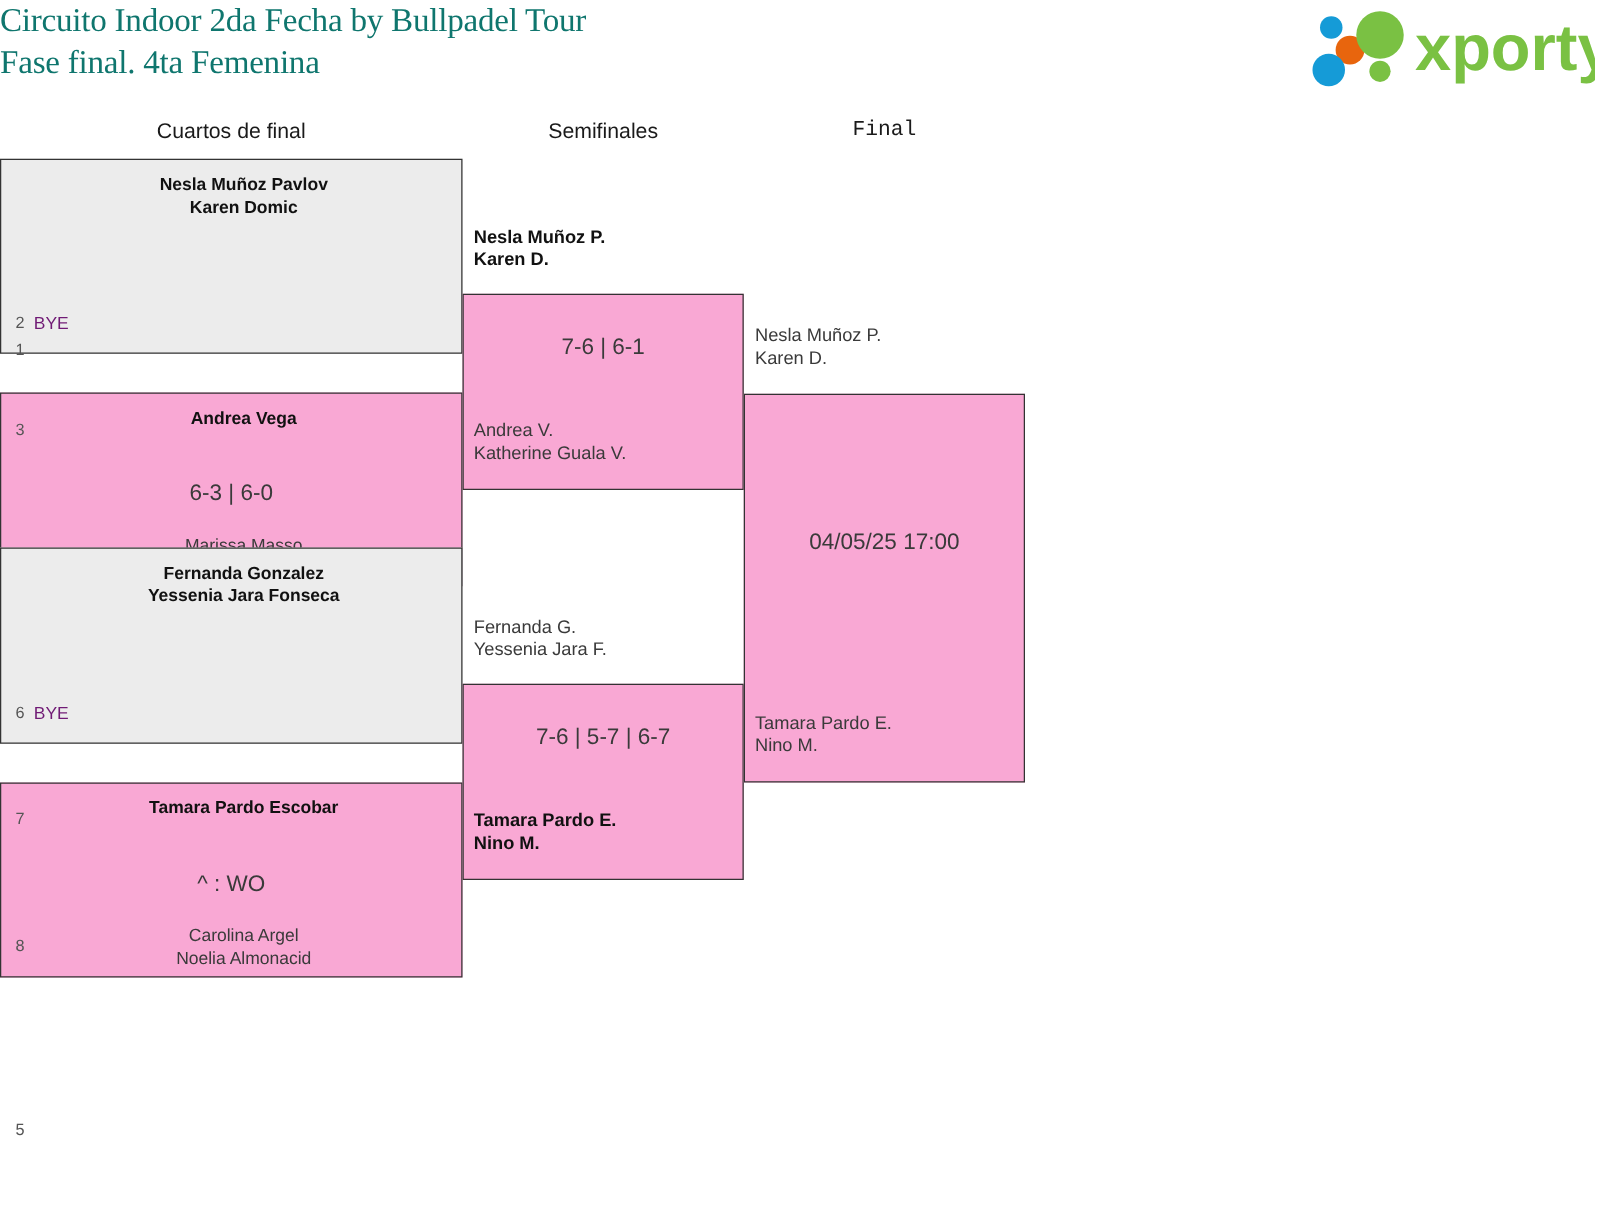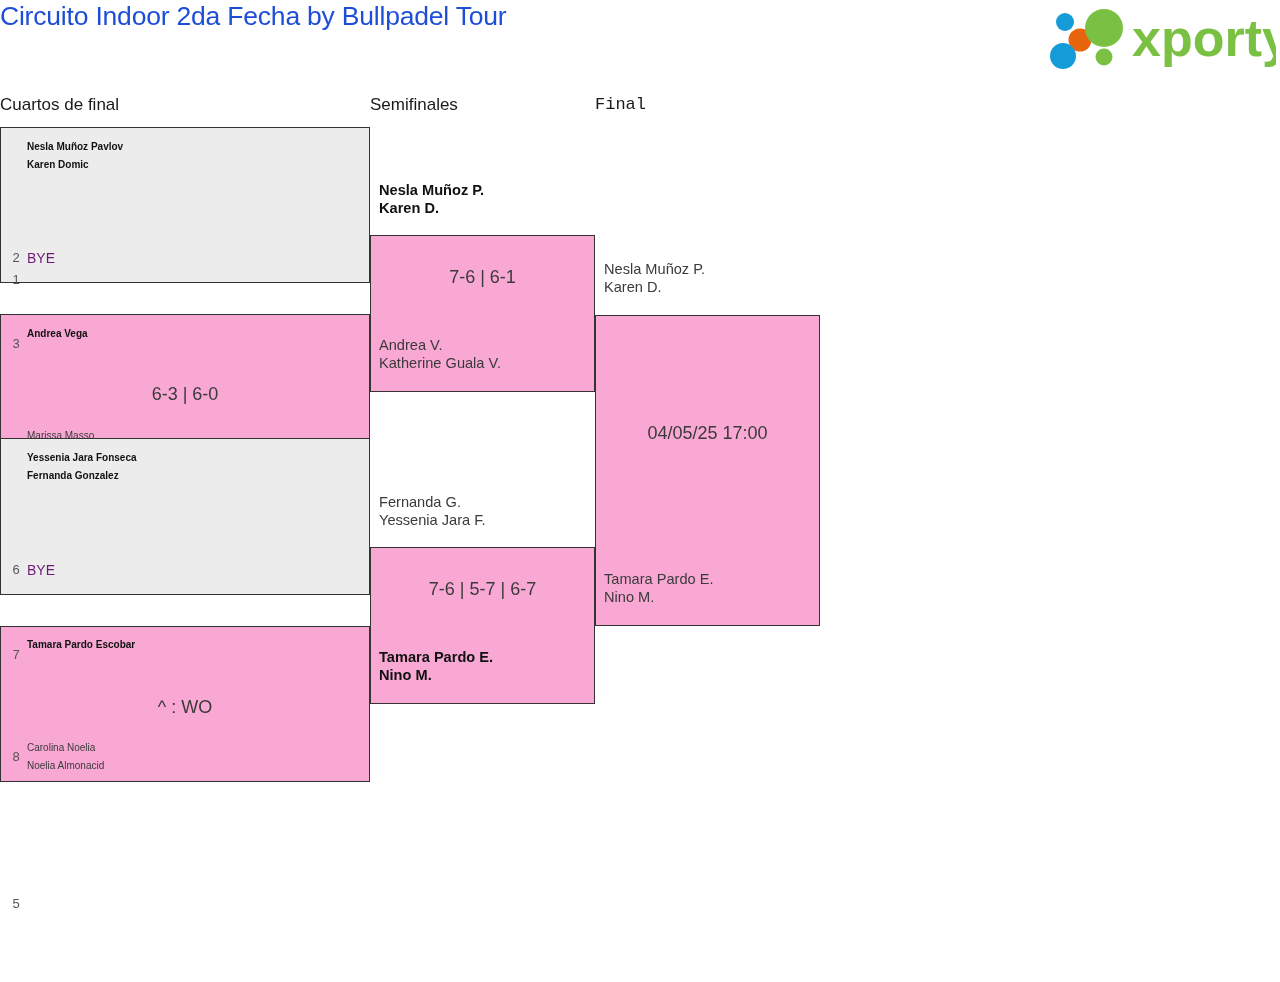--- a/index.html
+++ b/index.html
@@ -9,53 +9,53 @@
     font-family: "Liberation Sans", sans-serif;
     color: #1a1a1a;
     overflow: hidden;
   }
   #root { position: relative; width: 1280px; height: 982px; }
 
   
   .title-block { position: absolute; left: 0; top: 0; width: 760px; }
   .title-line {
     font-size: 26.5px; font-weight: 400; line-height: 33px;
-    color: #1d4ed8; letter-spacing: -0.2px; white-space: nowrap;
+    color: #0f766e; letter-spacing: -0.2px; white-space: nowrap; font-family: Liberation Serif, serif;
   }
 
   
   .logo { position: absolute; left: 1048px; top: 4px; width: 228px; height: 66px; }
   .logo svg { display: block; }
 
   
   .round-head {
     position: absolute; top: 95px;
     font-size: 17px; font-weight: 400; color: #1a1a1a;
-    text-align: left; white-space: nowrap;
+    text-align: center; white-space: nowrap;
   }
   #rh-0 { left: 0px;   width: 370px; }
   #rh-1 { left: 370px; width: 225px; }
   #rh-2 { left: 595px; width: 225px; font-family: Liberation Mono, monospace; }
 
   
   .mbox { position: absolute; border: 1px solid #333333; }
   .mbox.shaded { background: #ececec; }
   .mbox.plain  { background: #f9a8d4; margin-top: 31px; }
 
   
   .seed {
     position: absolute; left: 7px;
     font-size: 13px; color: #555555; line-height: 13px;
     width: 16px; text-align: center;
   }
 
   
   .pair {
     position: absolute; left: 26px; right: 6px;
-    font-size: 10px; line-height: 18.4px; color: #3a3a3a;
+    font-size: 14px; line-height: 18.4px; color: #3a3a3a; text-align: center;
   }
   .pair.win { color: #111111; font-weight: 700; }
   .pair .pl { display: block; white-space: nowrap; overflow: hidden; }
 
   
   .bye {
     position: absolute; left: 26px;
     font-size: 14px; line-height: 18px; color: #701a75;
   }
 
@@ -75,20 +75,21 @@
   .slot.win { color: #111111; font-weight: 700; }
   .slot .pl { display: block; }
 </style>
 </head>
 <body>
 
 <div id="root">
 
   <div class="title-block">
     <div class="title-line">Circuito Indoor 2da Fecha by Bullpadel Tour</div>
+    <div class="title-line">Fase final. 4ta Femenina</div>
   </div>
 
   <div class="logo">
     <svg width="228" height="66" viewBox="0 0 228 66" xmlns="http://www.w3.org/2000/svg">
       <circle cx="17" cy="18" r="9" fill="#159BD7"></circle>
       <circle cx="32" cy="36" r="11.5" fill="#E8650D"></circle>
       <circle cx="15" cy="52" r="13" fill="#159BD7"></circle>
       <circle cx="56" cy="24" r="19" fill="#7AC143"></circle>
       <circle cx="56" cy="53" r="8.5" fill="#7AC143"></circle>
       <text x="84" y="52" font-family="Liberation Sans, sans-serif" font-size="52" font-weight="700" fill="#7AC143">xporty</text>
@@ -119,36 +120,36 @@
     <div class="pair" style="top:112px;">
       <span class="pl">Marissa Masso</span>
       <span class="pl">Romina Bustos</span>
     </div>
     <div class="score" style="top:70px;">6-3 | 6-0</div>
   </div>
 
   <div class="mbox shaded" id="qf2" style="left:0px; top:438px; width:370px; height:157px;">
     <div class="seed" style="top:458px;">5</div>
     <div class="pair win" style="top:10px;">
+      <span class="pl">Fernanda Gonzalez</span>
       <span class="pl">Yessenia Jara Fonseca</span>
-      <span class="pl">Fernanda Gonzalez</span>
     </div>
     <div class="seed" style="top:124px;">6</div>
     <div class="bye" style="top:122px;">BYE</div>
     <div class="score" style="top:70px;"></div>
   </div>
 
   <div class="mbox plain" id="qf3" style="left:0px; top:595px; width:370px; height:156px;">
     <div class="seed" style="top:21px;">7</div>
     <div class="pair win" style="top:9px;">
       <span class="pl">Tamara Pardo Escobar</span>
     </div>
     <div class="seed" style="top:123px;">8</div>
     <div class="pair" style="top:112px;">
-      <span class="pl">Carolina Noelia</span>
+      <span class="pl">Carolina Argel</span>
       <span class="pl">Noelia Almonacid</span>
     </div>
     <div class="score" style="top:71px;">^ : WO</div>
   </div>
 
   <div class="mbox plain" id="sf0" style="left:370px; top:204px; width:225px; height:157px;">
     <div class="slot win" style="top:-55px;">
       <span class="pl">Nesla Muñoz P.</span>
       <span class="pl">Karen D.</span>
     </div>

